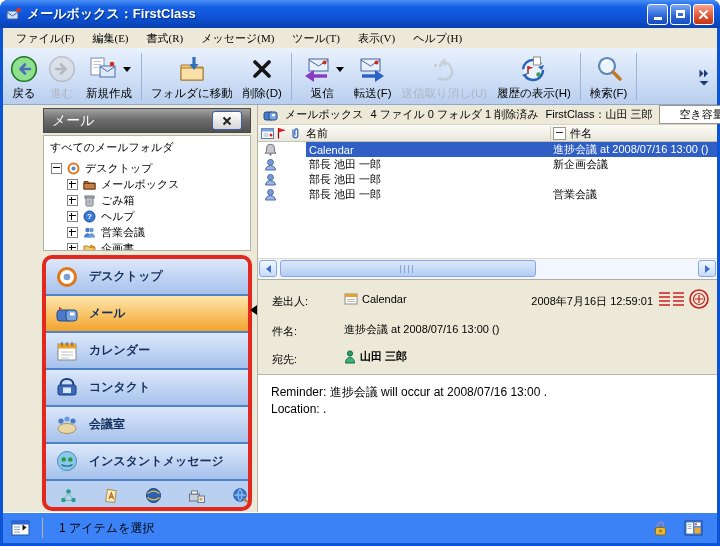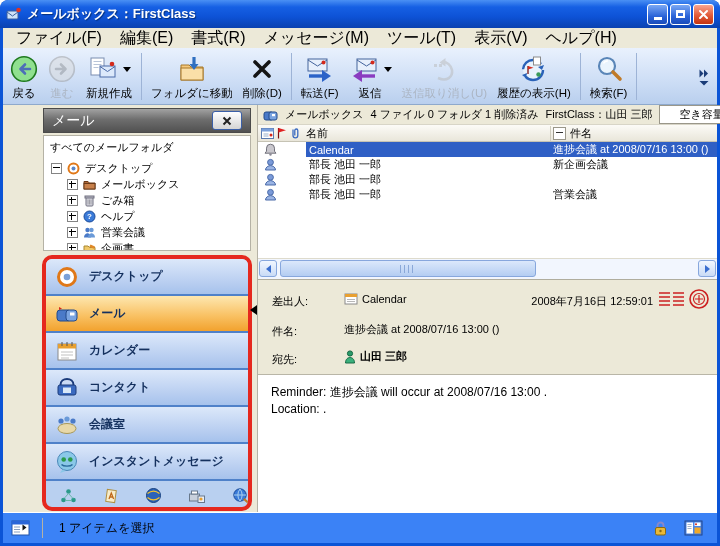--- a/index.html
+++ b/index.html
@@ -13,21 +13,21 @@
   .winbtns{display:flex;gap:2px;}
   .winbtn{width:21px;height:21px;border-radius:3px;border:1px solid #fff;display:flex;align-items:center;justify-content:center;box-sizing:border-box;}
   .winbtn.bmin,.winbtn.bmax{background:linear-gradient(180deg,#7aa8f4,#2a63d8 60%,#1a4cba);}
   .winbtn.bclose{background:linear-gradient(180deg,#f8a590,#e25a38 55%,#c43410);}
   .glyph-min{width:8px;height:3px;background:#fff;margin-top:9px;}
   .glyph-max{width:9px;height:8px;border:2px solid #fff;border-top-width:3px;box-sizing:border-box;}
 
   
   .menubar{position:absolute;top:28px;left:3px;right:3px;height:20px;background:#ece9d8;border-bottom:1px solid #c9c6b6;
     display:flex;align-items:center;padding-left:4px;}
-  .menu-item{font-size:16px;color:#000;padding:2px 9px;white-space:nowrap;}
+  .menu-item{font-size:11px;color:#000;padding:2px 9px;white-space:nowrap;font-family:Liberation Serif, serif;}
 
   
   .toolbar{position:absolute;top:48px;left:3px;right:3px;height:57px;box-sizing:border-box;
     background:linear-gradient(180deg,#e9f1fd 0%,#cfdff6 55%,#b9cfee 100%);border-bottom:1px solid #8ea9cc;
     display:flex;align-items:stretch;padding:2px 2px 1px;}
   .tbtn{display:flex;flex-direction:column;align-items:center;justify-content:flex-end;padding:2px 5px;gap:1px;white-space:nowrap;}
   .tbtn .ticon{height:32px;display:flex;align-items:center;gap:3px;}
   .tbtn .tlabel{font-size:11.5px;color:#000;}
   .tbtn.disabled{filter:grayscale(1) opacity(.5);}
   .tbtn.disabled .tlabel{color:#8b95a5;}
@@ -216,46 +216,46 @@
         <svg width="26" height="26" viewBox="0 0 26 26">
               <path d="M6 6l14 14M20 6L6 20" stroke="#151515" stroke-width="3.6" stroke-linecap="round"></path>
             </svg>
       </span>
         </span>
       <span class="tlabel">削除(D)</span>
     </div>
     <div class="tsep"></div>
     <div class="tbtn">
       <span class="ticon">
-          <span>
-        <svg width="30" height="27" viewBox="0 0 30 27">
-              <rect x="3" y="3" width="19" height="12" fill="#e8f0fb" stroke="#44649c"></rect>
-              <path d="M3 4l9.5 6L22 4" fill="none" stroke="#44649c"></path>
-              <circle cx="18.5" cy="6.5" r="2" fill="#d42a1c"></circle>
-              <path d="M4 20h15" stroke="#2a62c8" stroke-width="3.4"></path>
-              <path d="M17 14l9 6-9 6z" fill="#2a62c8"></path>
-            </svg>
-      </span>
-        </span>
-      <span class="tlabel">転送(F)</span>
-    </div>
-    <div class="tbtn">
-      <span class="ticon">
         <span>
           <svg width="30" height="27" viewBox="0 0 30 27">
               <rect x="8" y="3" width="19" height="12" fill="#e8f0fb" stroke="#44649c"></rect>
               <path d="M8 4l9.5 6L27 4" fill="none" stroke="#44649c"></path>
               <circle cx="23.5" cy="6.5" r="2" fill="#d42a1c"></circle>
               <path d="M26 20H11" stroke="#8a3cc0" stroke-width="3.4"></path>
               <path d="M13 14l-9 6 9 6z" fill="#8a3cc0"></path>
             </svg>
         </span>
         <span class="dd-arrow"></span>
       </span>
       <span class="tlabel">返信</span>
+    </div>
+    <div class="tbtn">
+      <span class="ticon">
+          <span>
+        <svg width="30" height="27" viewBox="0 0 30 27">
+              <rect x="3" y="3" width="19" height="12" fill="#e8f0fb" stroke="#44649c"></rect>
+              <path d="M3 4l9.5 6L22 4" fill="none" stroke="#44649c"></path>
+              <circle cx="18.5" cy="6.5" r="2" fill="#d42a1c"></circle>
+              <path d="M4 20h15" stroke="#2a62c8" stroke-width="3.4"></path>
+              <path d="M17 14l9 6-9 6z" fill="#2a62c8"></path>
+            </svg>
+      </span>
+        </span>
+      <span class="tlabel">転送(F)</span>
     </div>
     <div class="tbtn disabled">
       <span class="ticon">
           <span>
         <svg width="28" height="27" viewBox="0 0 28 27">
               <rect x="4" y="8" width="3" height="3" fill="#b8b8b8"></rect>
               <rect x="9" y="8" width="3" height="3" fill="#b8b8b8"></rect>
               <path d="M8 22c9 4 15-1 14-8-1-5-5-8-9-8" fill="none" stroke="#b8b8b8" stroke-width="2.6"></path>
               <path d="M15.5 2l-6 4.5 6 4z" fill="#b8b8b8"></path>
             </svg>

